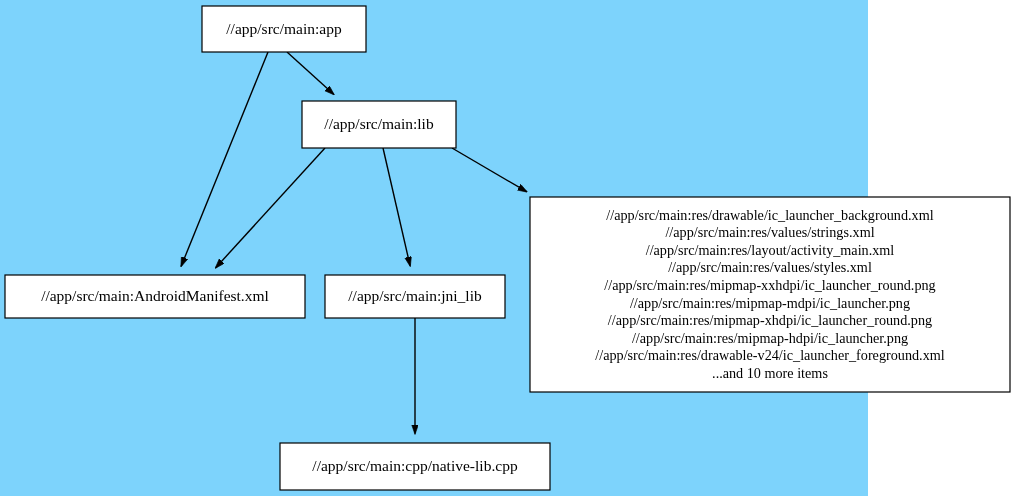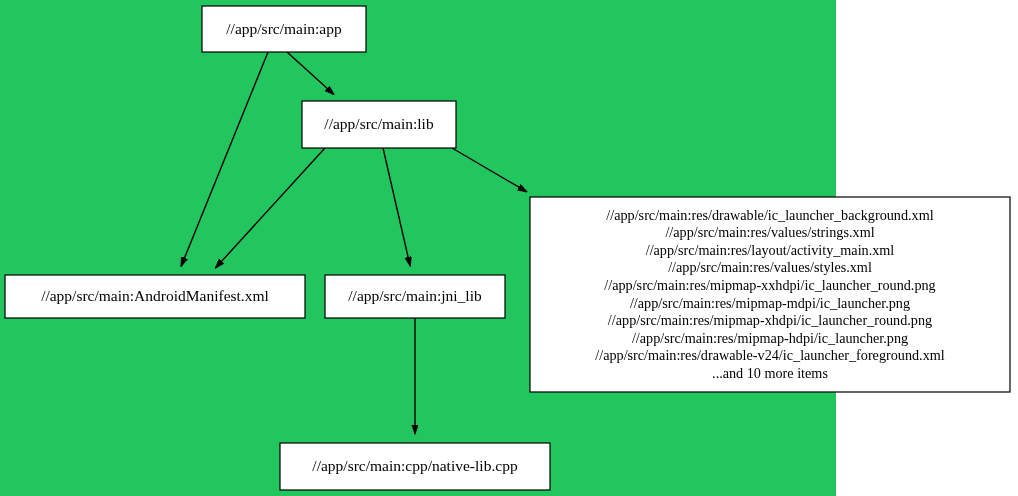--- a/index.html
+++ b/index.html
@@ -11,21 +11,22 @@
   body {
     width: 1018px;
     height: 496px;
     overflow: hidden;
     font-family: "Liberation Serif", "DejaVu Serif", serif;
   }
   #graph-root {
     position: relative;
     width: 836px;
     height: 496px;
-    background: #22c55e;
+    background: #7dd3fc;
+    padding-left: 32px;
   }
   svg.graph-canvas {
     position: absolute;
     left: 0;
     top: 0;
     width: 1018px;
     height: 496px;
     display: block;
   }
   .node-box {

